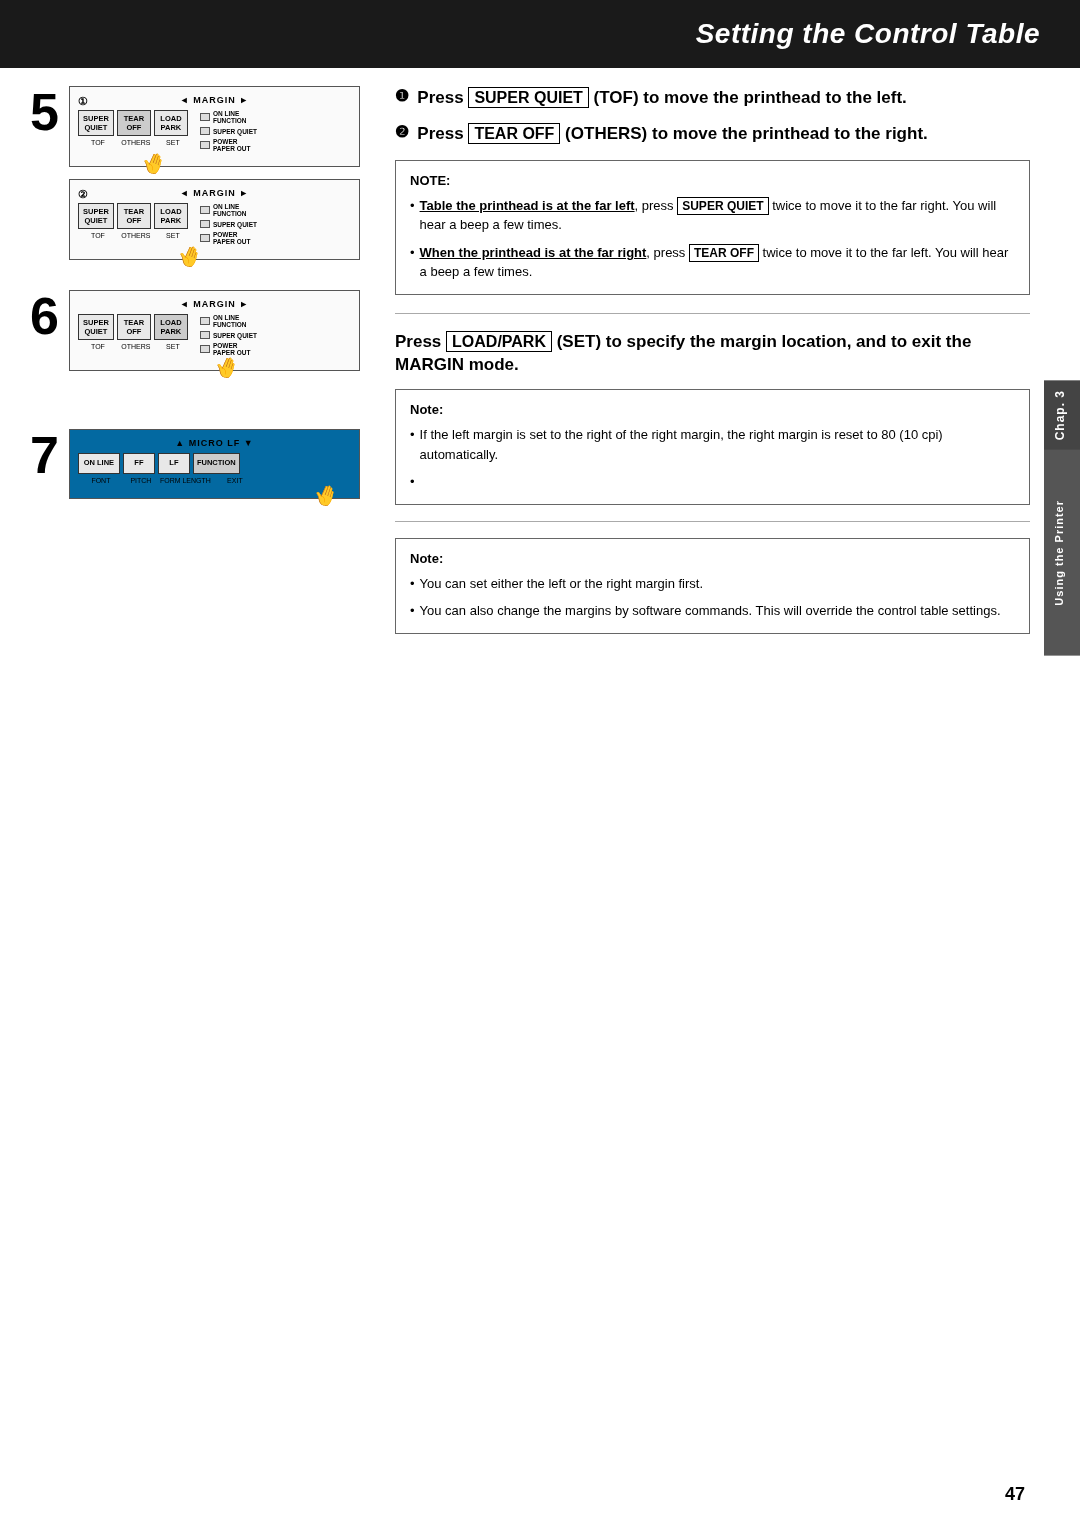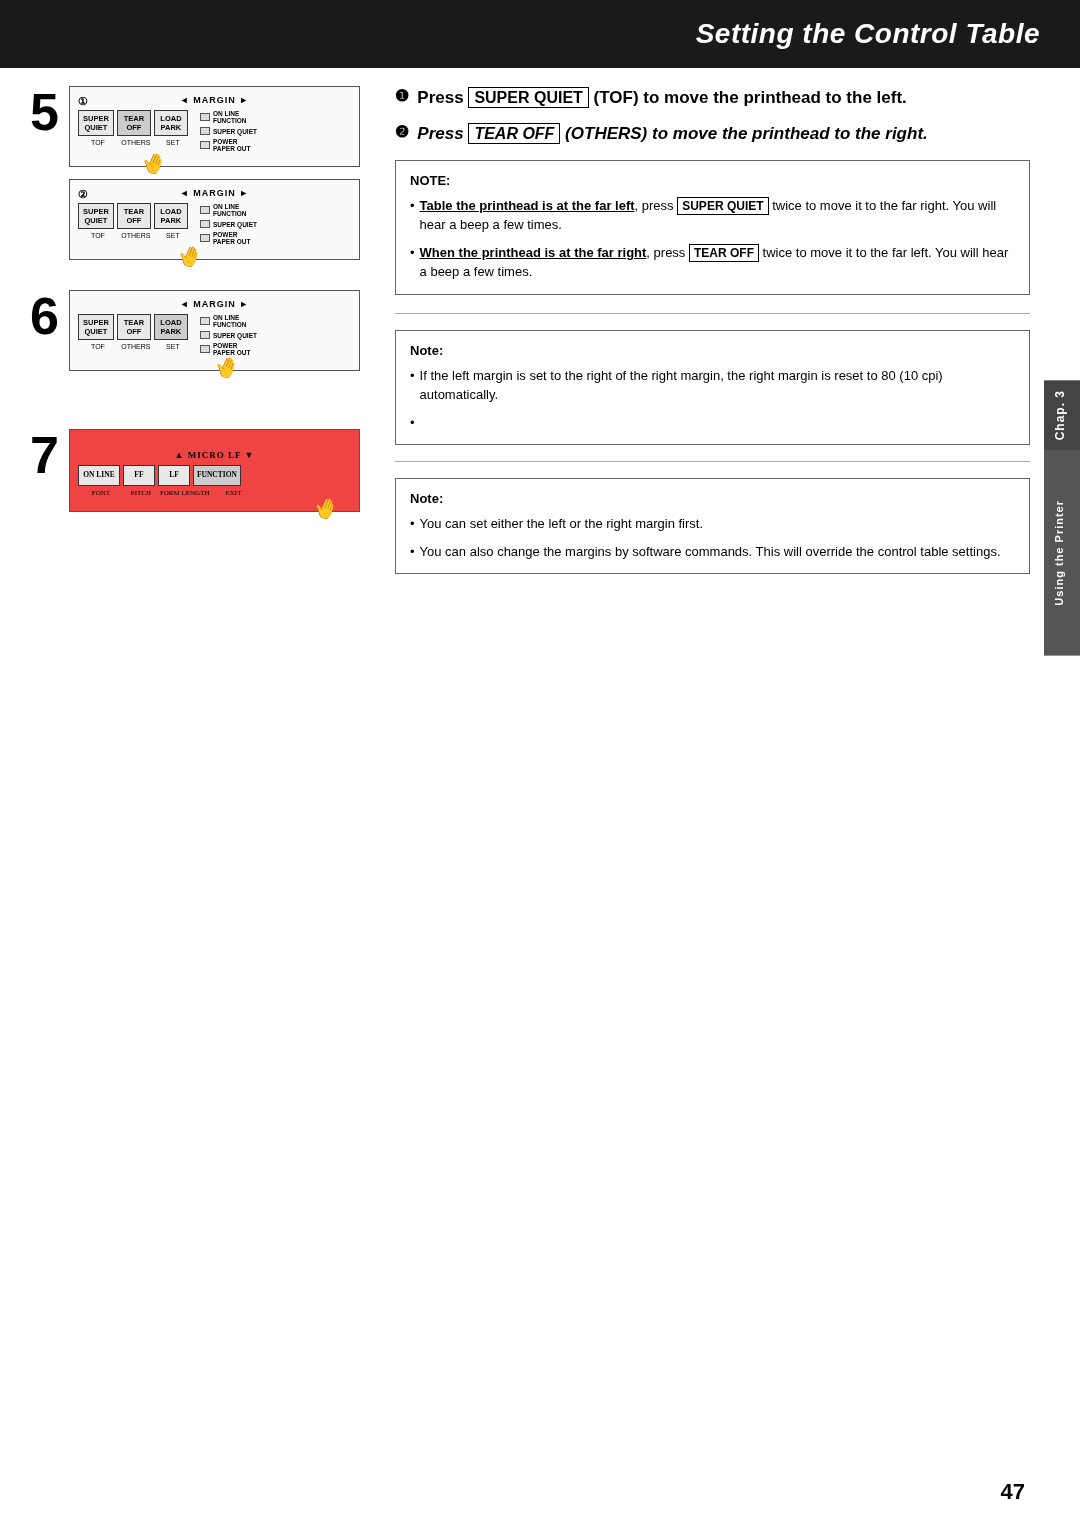--- a/index.html
+++ b/index.html
@@ -174,21 +174,21 @@
 
           <div style="position:absolute; bottom:-10px; left:145px; font-size:20px; transform:scaleX(-1) rotate(-20deg);">✋</div>
         </div>
       </div>
     </div>
 
     <div style="margin-top:58px; display:flex; align-items:flex-start;">
       <div style="font-size:52px; font-weight:bold; line-height:1; margin-right:10px; flex-shrink:0;">7</div>
       <div style="flex:1;">
 
-        <div style="border:1.5px solid #555; padding:20px 8px 14px 8px; background:#ef4444; position:relative;font-family:Liberation Serif, serif;">
+        <div style="border:1.5px solid #555; padding:8px 8px 14px 8px; background:#0369a1; position:relative;">
           <div style="font-size:9px; text-align:center; margin-bottom:5px; font-weight:bold; letter-spacing:1px;">▲ MICRO LF ▼</div>
           <div style="display:flex; align-items:flex-start;">
             <div style="display:flex; flex-direction:column; gap:3px; flex:1;">
               <div style="display:flex; gap:3px;">
                 <div class="key" style="font-size:7.5px; line-height:1.4; min-width:42px; padding:4px 3px;">ON LINE</div>
                 <div class="key" style="font-size:7.5px; line-height:1.4; min-width:32px; padding:4px 3px;">FF</div>
                 <div class="key" style="font-size:7.5px; line-height:1.4; min-width:32px; padding:4px 3px;">LF</div>
                 <div class="key" style="font-size:7.5px; line-height:1.4; min-width:42px; padding:4px 3px; background:#ccc;">FUNCTION</div>
               </div>
               <div style="display:flex; gap:3px; font-size:7px; padding-left:2px;">
@@ -213,21 +213,21 @@
       <div style="display:flex; align-items:flex-start; margin-bottom:12px;">
         <span style="font-size:16px; font-weight:bold; margin-right:8px; flex-shrink:0;">❶</span>
         <div style="font-size:17px; font-weight:bold; line-height:1.4;">
           Press <span style="border:1.5px solid #000; padding:1px 5px; font-size:16px; font-weight:bold;">SUPER QUIET</span>
           (TOF) to move the printhead to the left.
         </div>
       </div>
 
       <div style="display:flex; align-items:flex-start; margin-bottom:14px;">
         <span style="font-size:16px; font-weight:bold; margin-right:8px; flex-shrink:0;">❷</span>
-        <div style="font-size:17px; font-weight:bold; line-height:1.4;font-style:italic;">
+        <div style="font-size:17px; font-weight:bold; line-height:1.4;">
           Press <span style="border:1.5px solid #000; padding:1px 5px; font-size:16px; font-weight:bold;">TEAR OFF</span>
           (OTHERS) to move the printhead to the right.
         </div>
       </div>
 
       <div style="border:1.5px solid #666; padding:12px 14px; margin-bottom:18px;">
         <div style="font-size:13px; font-weight:bold; margin-bottom:8px;">NOTE:</div>
         <div style="font-size:13px; line-height:1.5; margin-bottom:8px; display:flex; align-items:flex-start;">
           <span style="margin-right:5px; flex-shrink:0;">•</span>
           <span>
@@ -243,20 +243,24 @@
             <span style="border:1.5px solid #000; padding:1px 4px; font-size:12px; font-weight:bold;">TEAR OFF</span>
             twice to move it to the far left. You will hear a beep a few times.
           </span>
         </div>
       </div>
     </div>
 
     <div style="border-top:1px solid #aaa; margin-bottom:16px;"></div>
 
     <div style="margin-bottom:14px;">
+      <div style="font-size:17px; font-weight:bold; line-height:1.4; margin-bottom:12px;">
+        Press <span style="border:1.5px solid #000; padding:1px 5px; font-size:16px; font-weight:bold;">LOAD/PARK</span>
+        (SET) to specify the margin location, and to exit the MARGIN mode.
+      </div>
 
       <div style="border:1.5px solid #666; padding:12px 14px;">
         <div style="font-size:13px; font-weight:bold; margin-bottom:8px;">Note:</div>
         <div style="font-size:13px; line-height:1.5; margin-bottom:8px; display:flex; align-items:flex-start;">
           <span style="margin-right:5px; flex-shrink:0;">•</span>
           <span>If the left margin is set to the right of the right margin, the right margin is reset to 80 (10 cpi) automatically.</span>
         </div>
         <div style="font-size:13px; line-height:1.5; display:flex; align-items:flex-start;">
           <span style="margin-right:5px; flex-shrink:0;">•</span>
         </div>
@@ -276,13 +280,13 @@
         <div style="font-size:13px; line-height:1.5; display:flex; align-items:flex-start;">
           <span style="margin-right:5px; flex-shrink:0;">•</span>
           <span>You can also change the margins by software commands. This will override the control table settings.</span>
         </div>
       </div>
     </div>
 
   </div>
 </div>
 
-<div style="position:absolute; bottom:20px; right:55px; font-size:22px; font-weight:bold;">47</div>
+<div style="position:absolute; bottom:20px; right:55px; font-size:18px; font-weight:bold;">47</div>
 
 </body></html>

